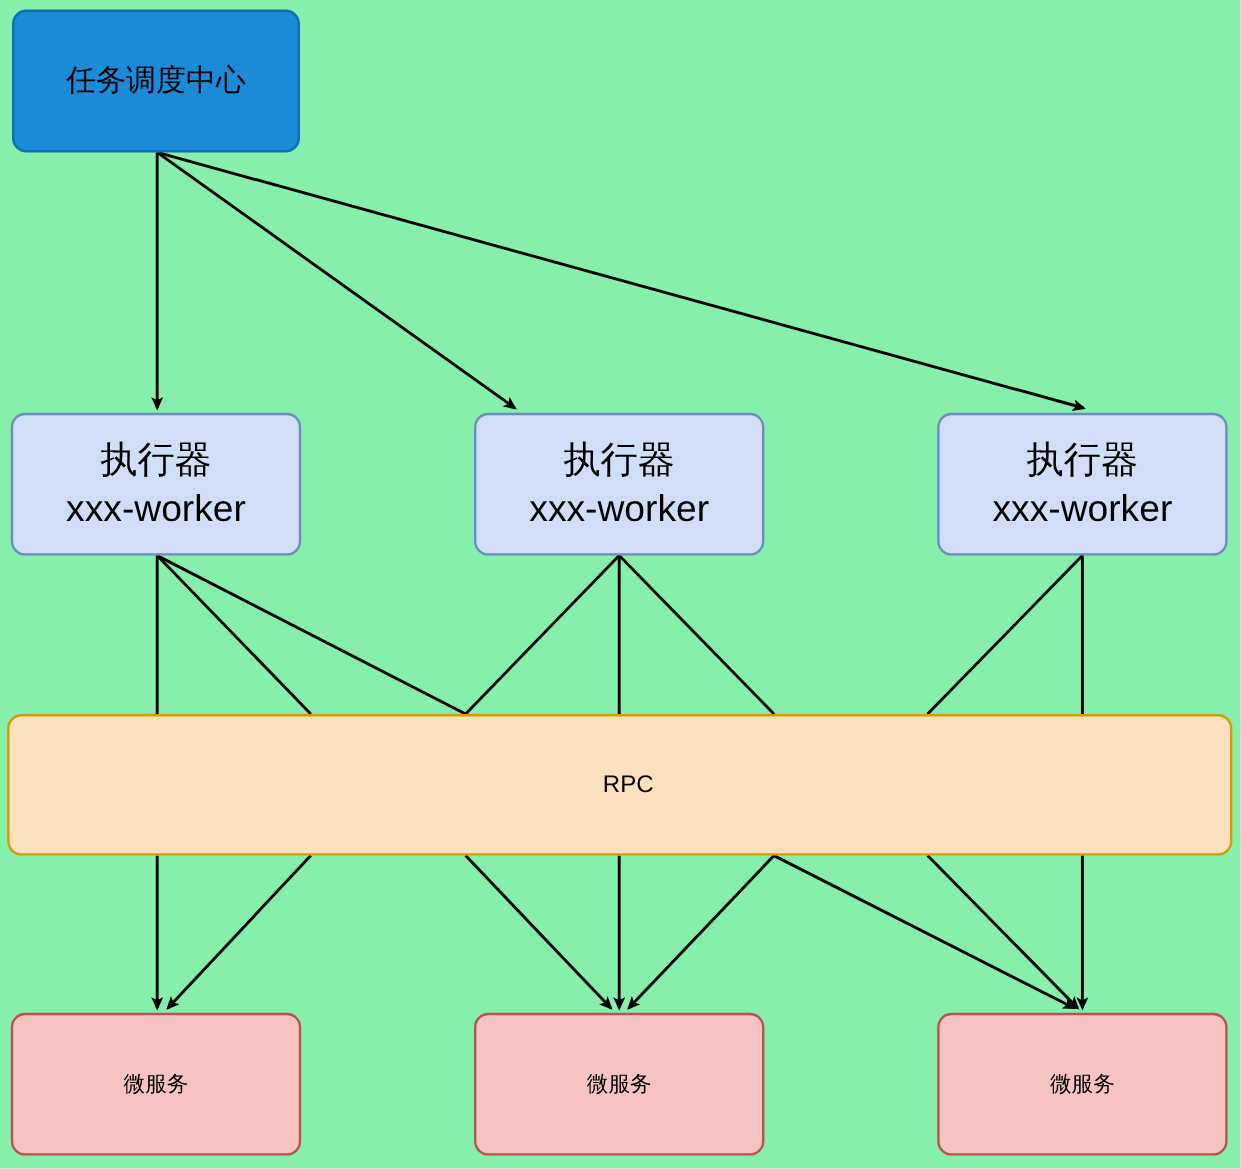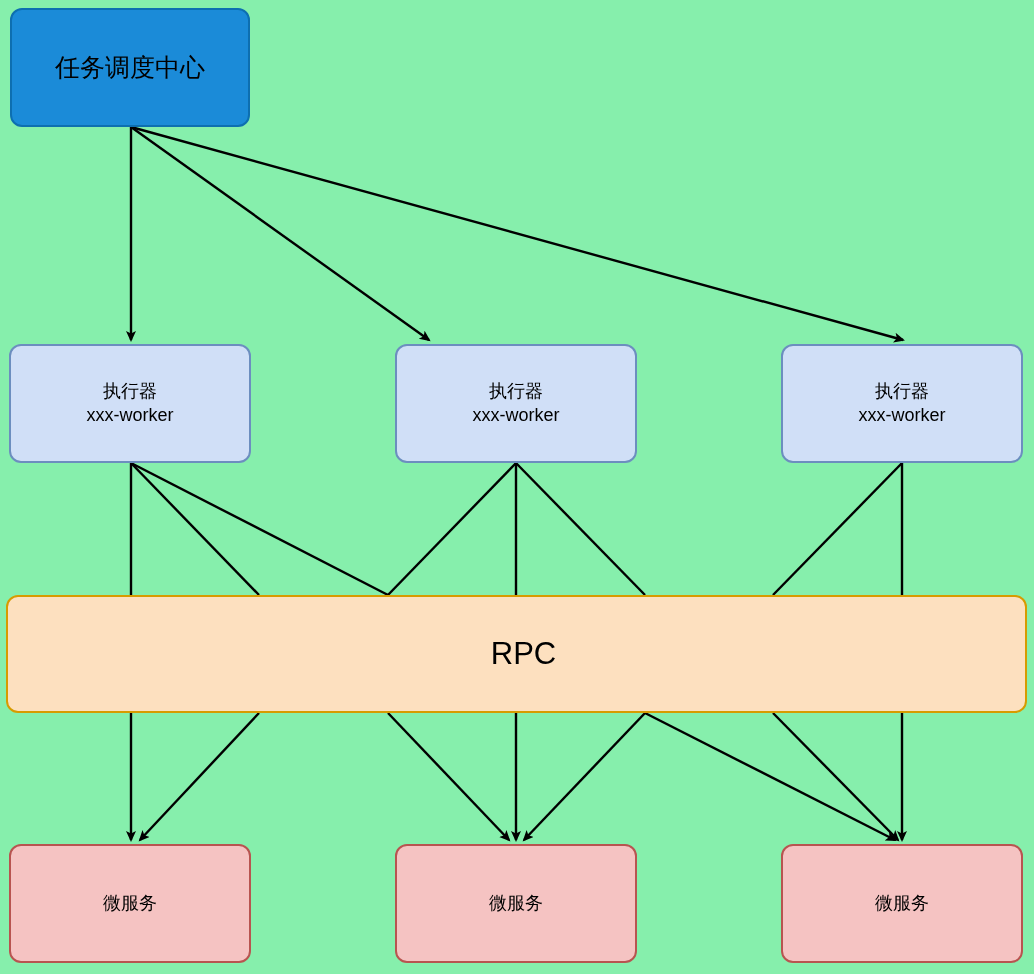--- a/index.html
+++ b/index.html
@@ -46,27 +46,27 @@
   .node-scheduler {
     background: #1b8bd8;
     border-color: #0d6fb0;
     color: #000000;
     font-size: 25px;
   }
   .node-executor {
     background: #d0dff7;
     border-color: #6c8ebf;
     color: #000000;
-    font-size: 18px;
+    font-size: 31px;
   }
   .node-rpc {
     background: #fde0bf;
     border-color: #d79b00;
     color: #000000;
-    font-size: 31px;
+    font-size: 20px;
     padding-left: 14px;
   }
   .node-service {
     background: #f5c3c2;
     border-color: #b85450;
     color: #000000;
     font-size: 18px;
   }
 </style>
 </head>

